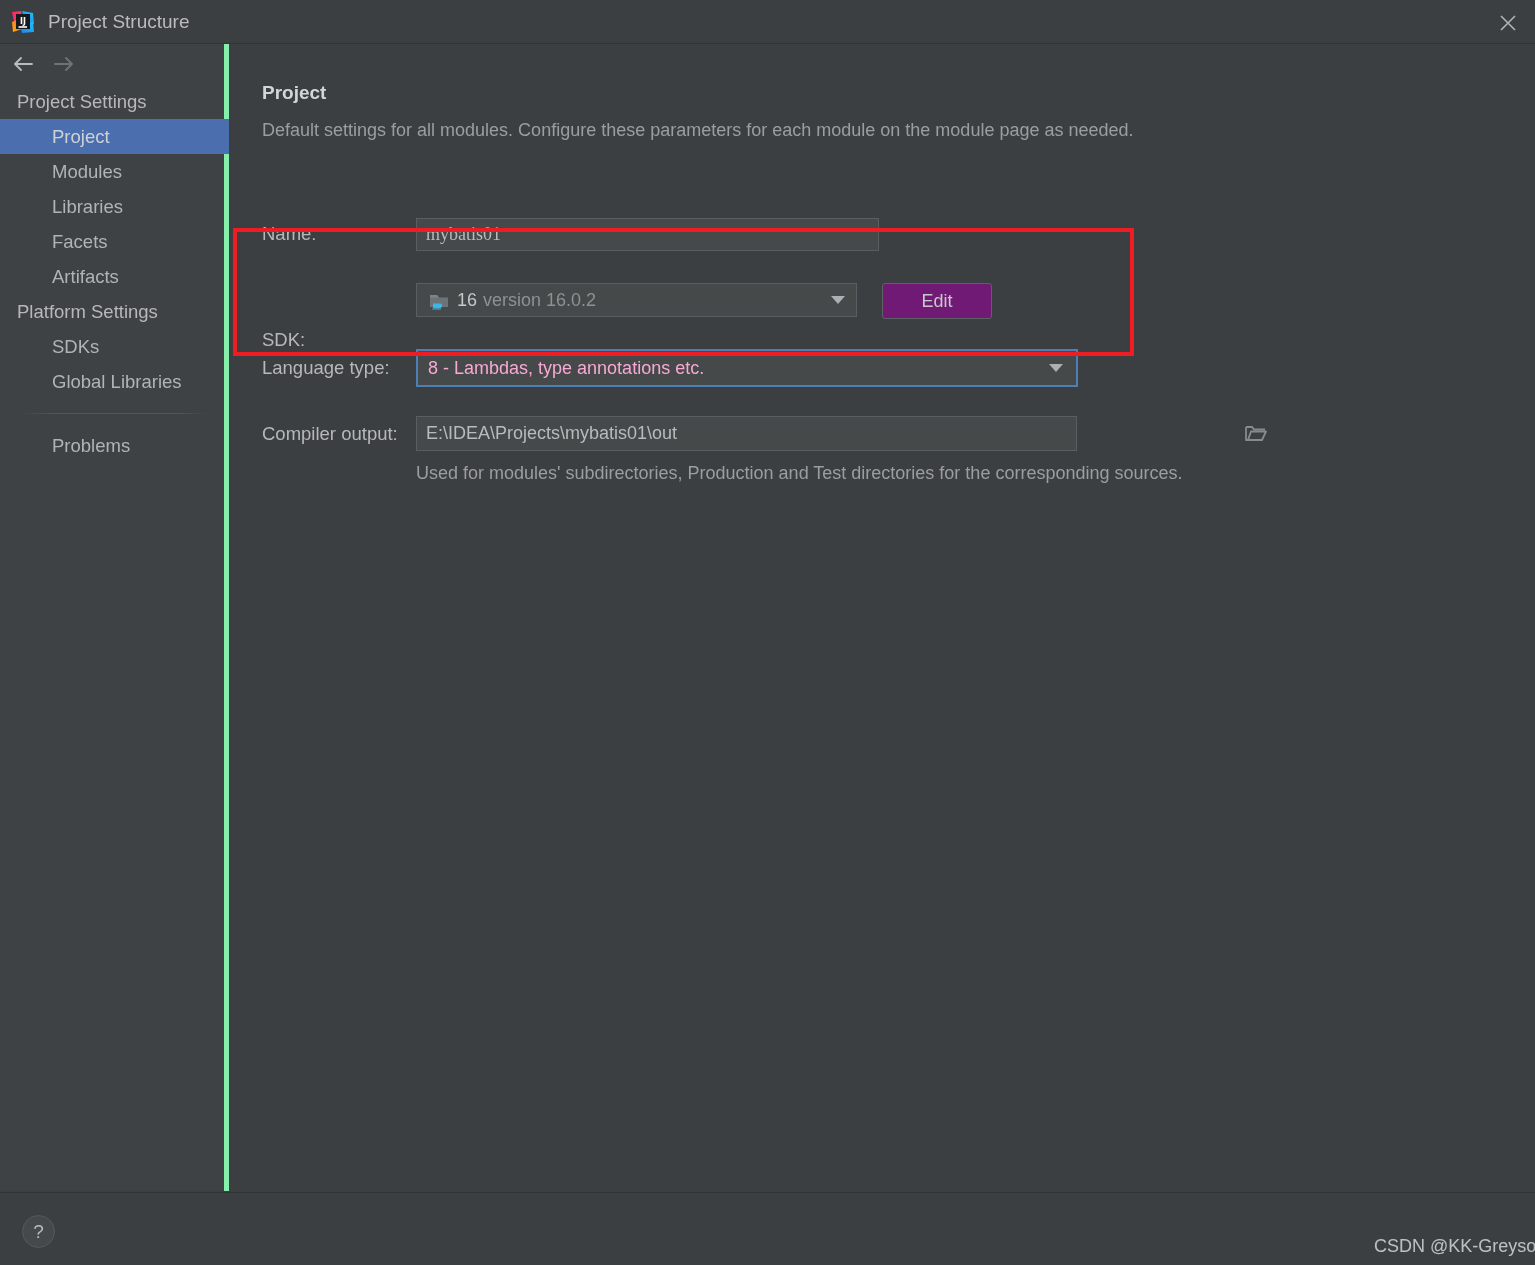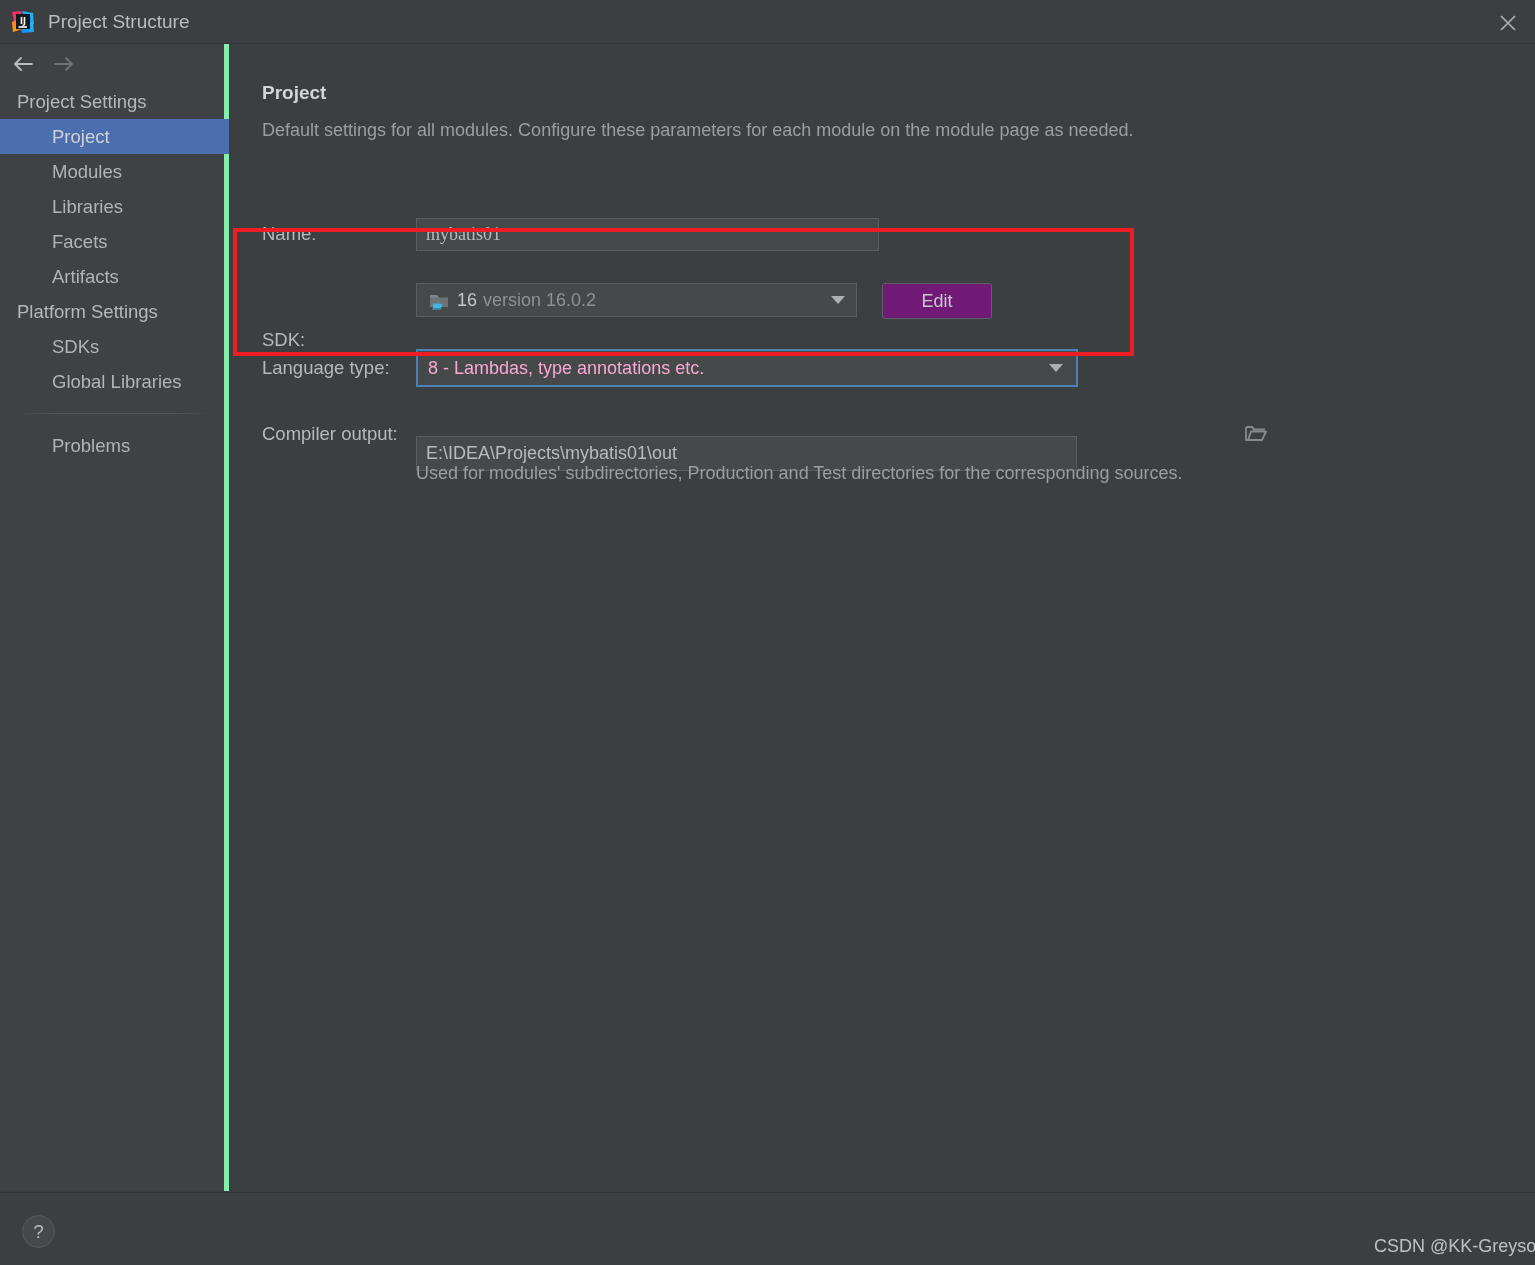--- a/index.html
+++ b/index.html
@@ -158,21 +158,21 @@
     background: #701a75;
     border: 1px solid #5d6163;
     border-radius: 3px;
     font-size: 18px; color: #c6c9cb;
     text-align: center;
     white-space: nowrap;
     cursor: default;
   }
 
   
-  #out-field { position: absolute; margin-top: 20px; }
+  #out-field { position: absolute; }
   #browse-icon {
     position: absolute; right: 9px; top: 7px;
     width: 22px; height: 19px;
     cursor: default;
   }
 
   #out-hint {
     position: absolute; left: 186px; top: 419px;
     font-size: 18px; color: #9b9e9f;
     white-space: nowrap;

